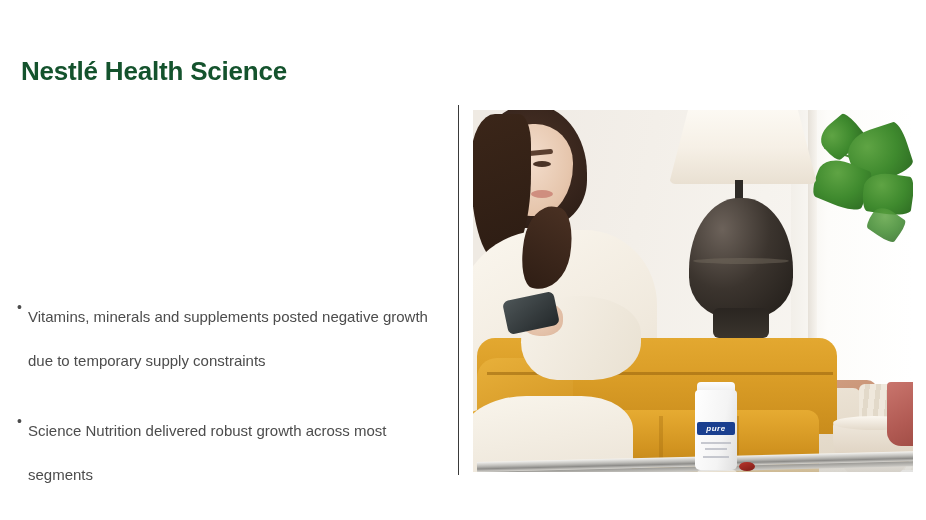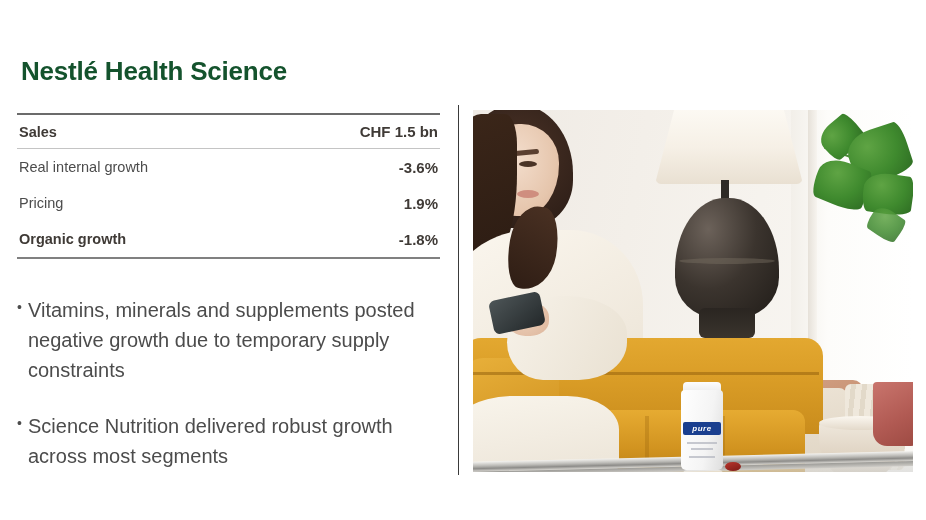--- a/index.html
+++ b/index.html
@@ -76,42 +76,42 @@
     margin-bottom: 26px;
   }
   .bullet-dot {
     flex: 0 0 auto;
     width: 11px;
     font-size: 14px;
     line-height: 24px;
     color: #4c4c4c;
   }
   .bullet-text {
-    font-size: 20px;
-    line-height: 30px;
+    font-size: 15px;
+    line-height: 44px;
     color: #4c4c4c;
   }
 
   
   .v-divider {
     position: absolute;
     left: 458px; top: 105px;
     width: 1px; height: 370px;
     background: #3a3a3a;
   }
 
   
   .photo {
     position: absolute;
     left: 473px; top: 110px;
     width: 440px; height: 362px;
     overflow: hidden;
     background: #efeae3;
   }
-  .photo-scene { position: absolute; inset: 0; }
+  .photo-scene { position: absolute; inset: 0; margin-left: 14px; }
 
   
   .bg-wall {
     position: absolute; inset: 0;
     background: linear-gradient(100deg,#efeae4 0%, #f3efe9 35%, #f6f3ee 60%, #faf8f5 100%);
   }
   
   .window {
     position: absolute; right: 0; top: 0; width: 122px; height: 300px;
     background: linear-gradient(90deg,#f2efe9 0%, #fdfcfa 30%, #ffffff 100%);
@@ -342,38 +342,20 @@
 </style>
 </head>
 <body>
 
 <div class="slide">
 
   <div class="slide-title">Nestlé Health Science</div>
 
   <div class="left-col">
 
-    <div class="kpi-table">
-      <div class="kpi-row head">
-        <span class="kpi-label bold">Sales</span>
-        <span class="kpi-value">CHF 1.5 bn</span>
-      </div>
-      <div class="kpi-row">
-        <span class="kpi-label">Real internal growth</span>
-        <span class="kpi-value">-3.6%</span>
-      </div>
-      <div class="kpi-row">
-        <span class="kpi-label">Pricing</span>
-        <span class="kpi-value">1.9%</span>
-      </div>
-      <div class="kpi-row">
-        <span class="kpi-label bold">Organic growth</span>
-        <span class="kpi-value">-1.8%</span>
-      </div>
-    </div>
 
     <div class="bullets">
       <div class="bullet">
         <span class="bullet-dot">•</span>
         <span class="bullet-text">Vitamins, minerals and supplements posted negative growth due to temporary supply constraints</span>
       </div>
       <div class="bullet">
         <span class="bullet-dot">•</span>
         <span class="bullet-text">Science Nutrition delivered robust growth across most segments</span>
       </div>

